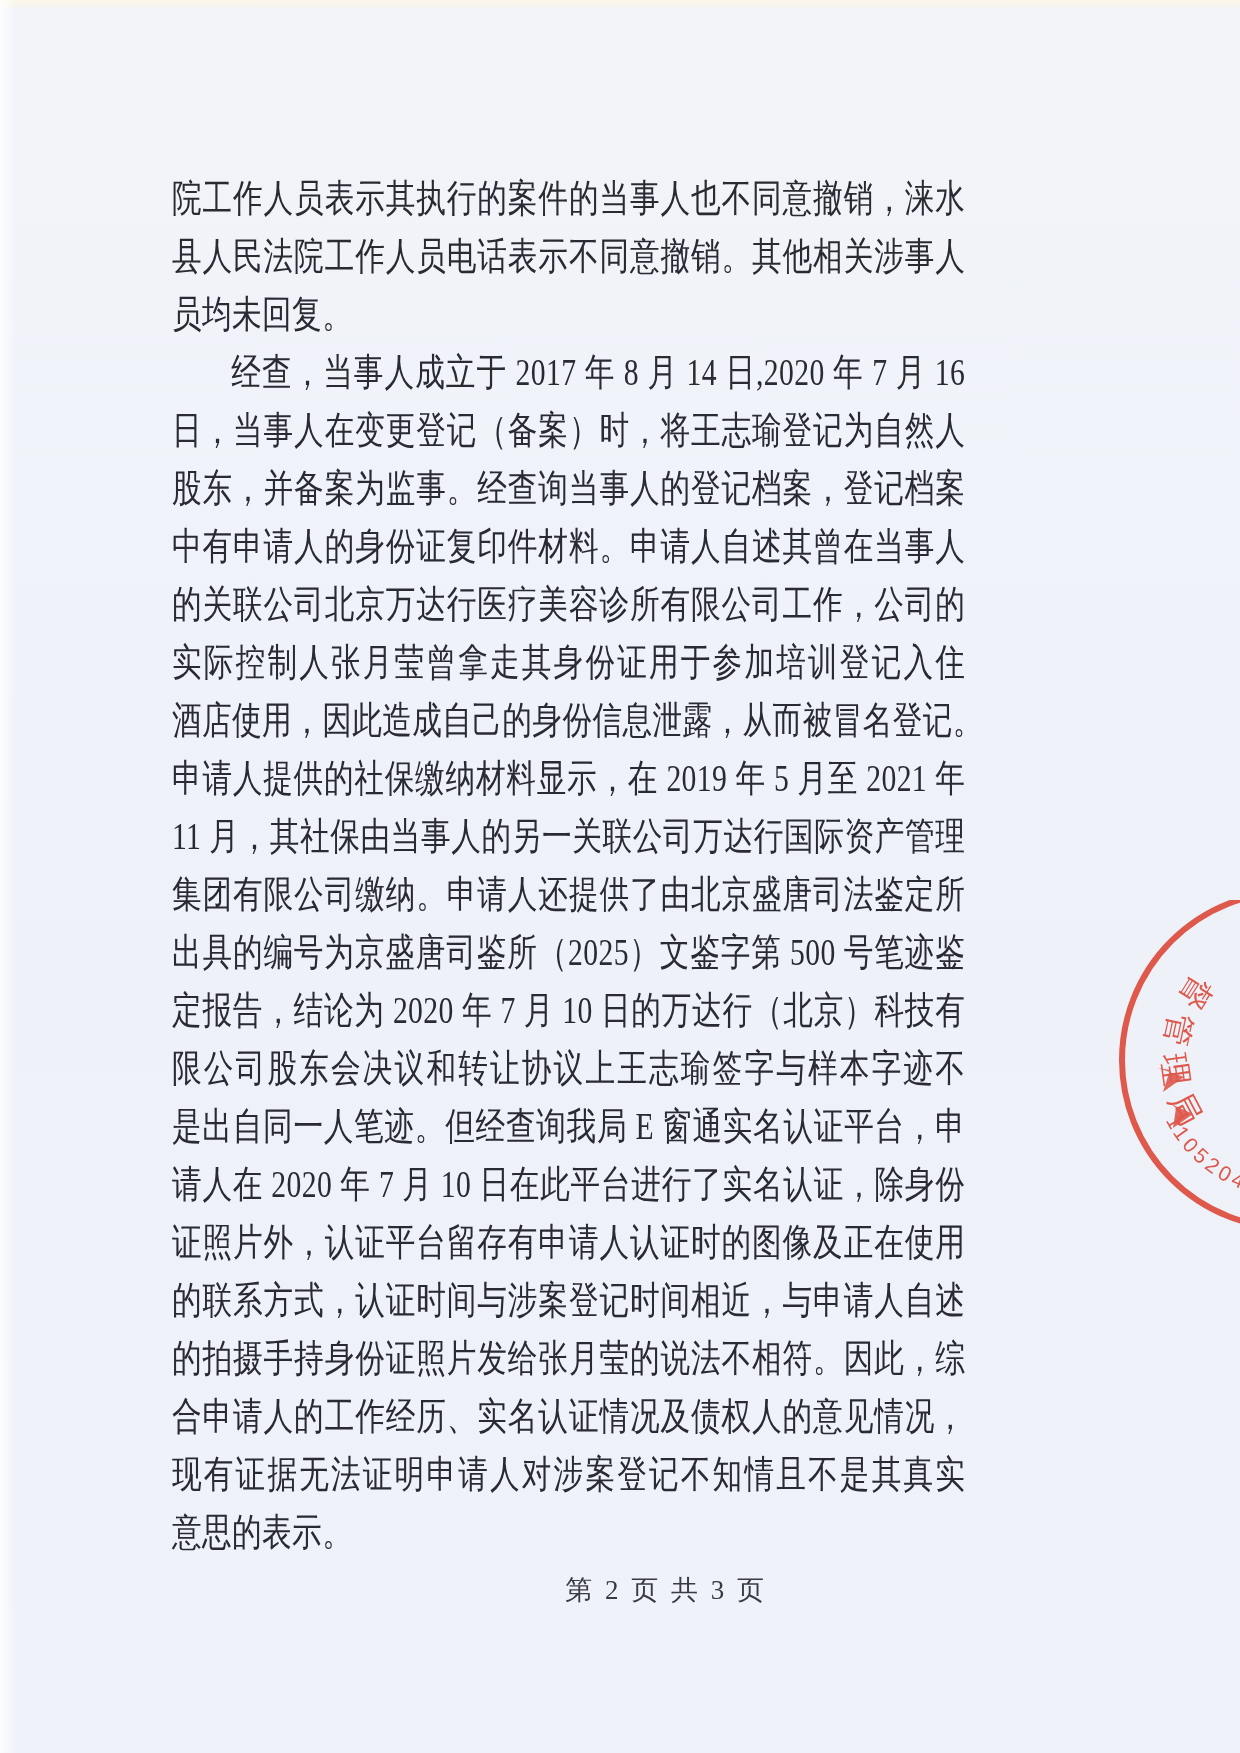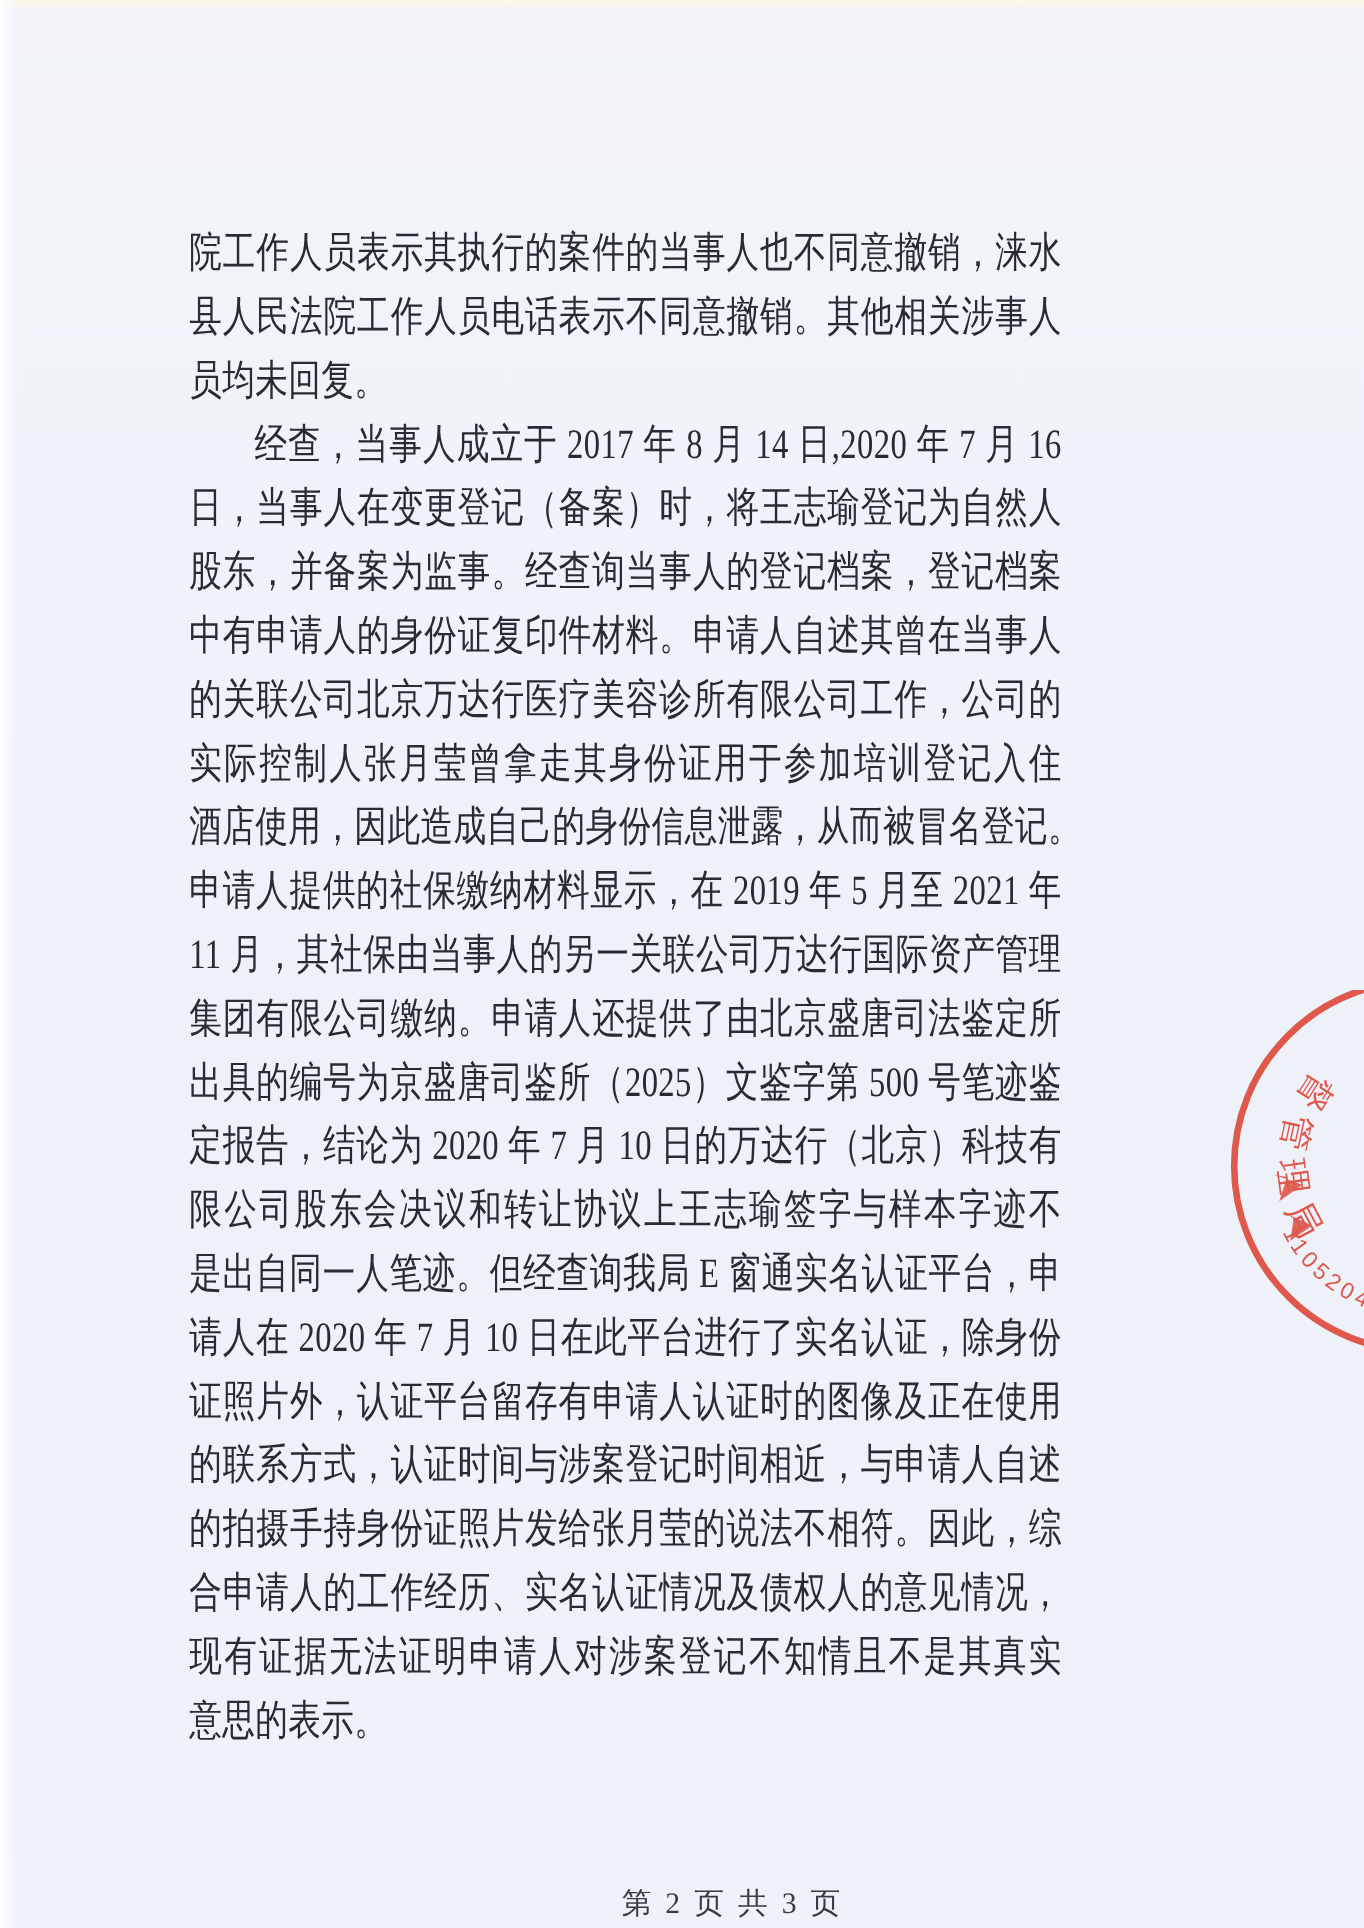--- a/index.html
+++ b/index.html
@@ -19,21 +19,20 @@
     position:absolute;top:0;left:0;width:1240px;height:9px;
     background:linear-gradient(180deg,#fbf8e9 0%,#f6f5ee 70%,rgba(246,245,238,0) 100%);
   }
   .page .left-strip{
     position:absolute;top:0;left:0;width:16px;height:1753px;
     background:linear-gradient(90deg,rgba(255,255,255,.85),rgba(255,255,255,0));
   }
   .textblock{
     position:absolute;left:172px;top:169px;width:800px;
     color:#2a2a33;
-    margin-top:32px;
   }
   .line{
     width:1017px;
     transform:scaleX(0.78);
     transform-origin:left top;
     font-size:38px;
     line-height:58px;
     height:58px;
     white-space:nowrap;
     text-align:justify;
@@ -41,21 +40,21 @@
     letter-spacing:0.5px;
   }
   .line.end{
     text-align:left;
     text-align-last:left;
   }
   .line.indent{
     text-indent:2em;
   }
   .footer{
-    position:absolute;left:486px;top:1712px;width:360px;
+    position:absolute;left:486px;top:1572px;width:360px;
     text-align:center;
     font-size:27px;
     color:#3a3a44;
     letter-spacing:3px;
   }
   .stamp{
     position:absolute;left:1100px;top:900px;width:140px;height:340px;
     opacity:.88;
   }
 </style>

